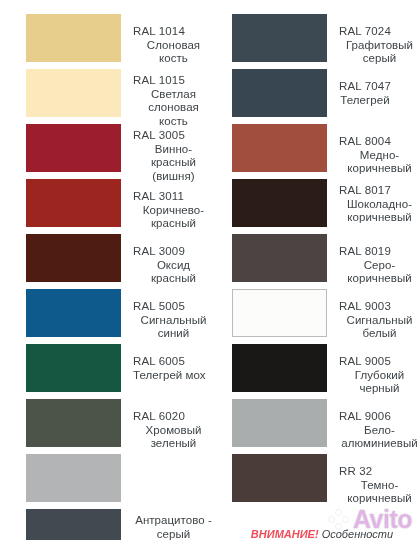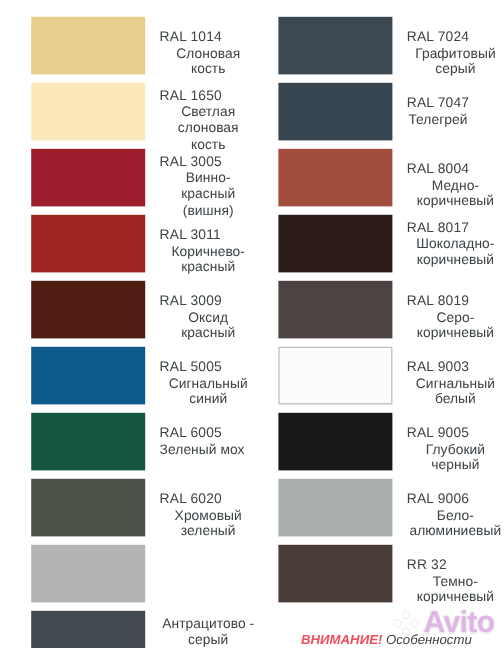--- a/index.html
+++ b/index.html
@@ -136,21 +136,21 @@
       <div class="swatch-row">
         <div class="swatch" style="background-color: rgb(232, 206, 140);"></div>
         <div class="labels center">
           <div class="ral-code">RAL 1014</div>
           <div class="ral-name">Слоновая кость</div>
         </div>
       </div>
       <div class="swatch-row">
         <div class="swatch" style="background-color: rgb(251, 233, 187);"></div>
         <div class="labels">
-          <div class="ral-code">RAL 1650</div>
+          <div class="ral-code">RAL 1015</div>
           <div class="ral-name">Светлая слоновая кость</div>
         </div>
       </div>
       <div class="swatch-row">
         <div class="swatch" style="background-color: rgb(156, 30, 44);"></div>
         <div class="labels">
           <div class="ral-code">RAL 3005</div>
           <div class="ral-name">Винно-красный (вишня)</div>
         </div>
       </div>
@@ -172,21 +172,21 @@
         <div class="swatch" style="background-color: rgb(14, 90, 140);"></div>
         <div class="labels center">
           <div class="ral-code">RAL 5005</div>
           <div class="ral-name">Сигнальный синий</div>
         </div>
       </div>
       <div class="swatch-row">
         <div class="swatch" style="background-color: rgb(22, 87, 66);"></div>
         <div class="labels center">
           <div class="ral-code">RAL 6005</div>
-          <div class="ral-name">Зеленый мох</div>
+          <div class="ral-name">Телегрей мох</div>
         </div>
       </div>
       <div class="swatch-row">
         <div class="swatch" style="background-color: rgb(76, 83, 72);"></div>
         <div class="labels center">
           <div class="ral-code">RAL 6020</div>
           <div class="ral-name">Хромовый зеленый</div>
         </div>
       </div>
       <div class="swatch-row">

